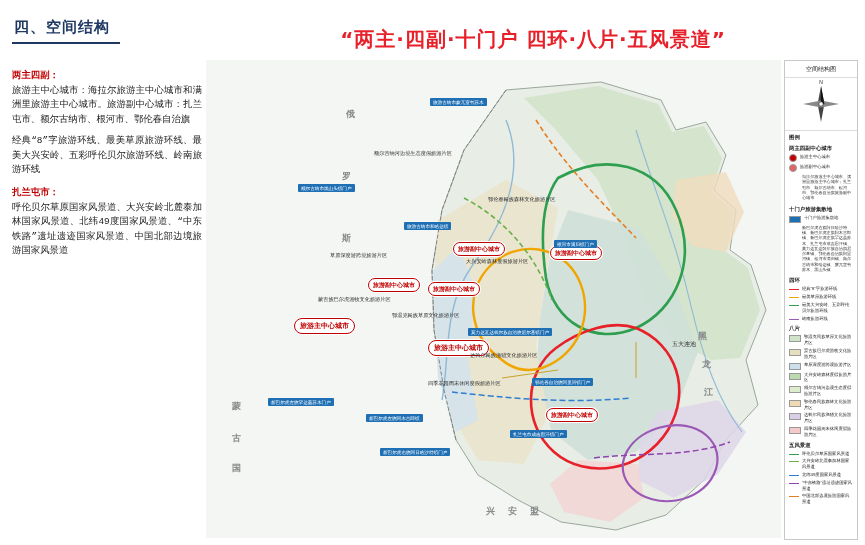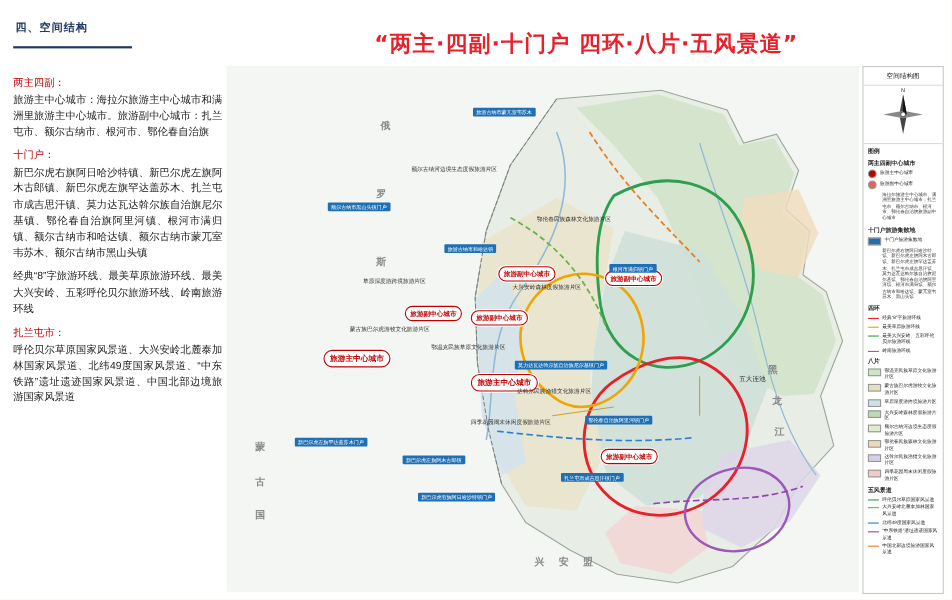--- a/index.html
+++ b/index.html
@@ -6,43 +6,43 @@
   body{
     width:865px;height:545px;
     background:#ffffff;
     font-family:"Liberation Sans","DejaVu Sans",sans-serif;
     overflow:hidden;
     position:relative;
   }
   
   #section-title{
     position:absolute;left:14px;top:18px;
-    font-size:10px;font-weight:bold;color:#1f3864;
+    font-size:15px;font-weight:bold;color:#1f3864;
     letter-spacing:1px;
   }
   #title-underline{
     position:absolute;left:12px;top:42px;width:108px;height:2px;
     background:#1f3864;
   }
   
   #slogan{
     position:absolute;left:318px;top:26px;width:430px;
     text-align:center;
     font-size:20px;font-weight:bold;color:#e8202a;
     letter-spacing:1px;
     font-family:"DejaVu Sans",sans-serif;
   }
   
   #left-col{
     position:absolute;left:12px;top:68px;width:190px;
     font-size:9.4px;line-height:1.55;color:#1a1a1a;
   }
   .blk{margin-bottom:7px;}
-  .blk .hd{color:#c00000;font-weight:normal;display:block;margin-bottom:1px;}
-  .blk .bd{display:block;text-align:justify;}
+  .blk .hd{color:#c00000;font-weight:bold;display:block;margin-bottom:1px;}
+  .blk .bd{display:block;text-align:justify;font-family:Liberation Mono, monospace;}
   
   #map-panel{
     position:absolute;left:206px;top:60px;width:575px;height:478px;
     background:#f4f6f3;
     overflow:hidden;
   }
   #map-svg{position:absolute;left:0;top:0;}
   .city-node{
     position:absolute;
     border:1.6px solid #c00000;border-radius:11px;
@@ -98,24 +98,20 @@
 
 <div id="section-title">四、空间结构</div>
 <div id="title-underline"></div>
 
 <div id="slogan">“两主·四副·十门户  四环·八片·五风景道”</div>
 
 <div id="left-col">
     <div class="blk">
       <span class="hd">两主四副：</span>
       <span class="bd">旅游主中心城市：海拉尔旅游主中心城市和满洲里旅游主中心城市。旅游副中心城市：扎兰屯市、额尔古纳市、根河市、鄂伦春自治旗</span>
-    </div>
-    <div class="blk">
-      <span class="hd">十门户：</span>
-      <span class="bd">新巴尔虎右旗阿日哈沙特镇、新巴尔虎左旗阿木古郎镇、新巴尔虎左旗罕达盖苏木、扎兰屯市成吉思汗镇、莫力达瓦达斡尔族自治旗尼尔基镇、鄂伦春自治旗阿里河镇、根河市满归镇、额尔古纳市和哈达镇、额尔古纳市蒙兀室韦苏木、额尔古纳市黑山头镇</span>
     </div>
     <div class="blk">
       <span class="bd">经典“8”字旅游环线、最美草原旅游环线、最美大兴安岭、五彩呼伦贝尔旅游环线、岭南旅游环线</span>
     </div>
     <div class="blk">
       <span class="hd">扎兰屯市：</span>
       <span class="bd">呼伦贝尔草原国家风景道、大兴安岭北麓泰加林国家风景道、北纬49度国家风景道、“中东铁路”遗址遗迹国家风景道、中国北部边境旅游国家风景道</span>
     </div>
   </div>
 

